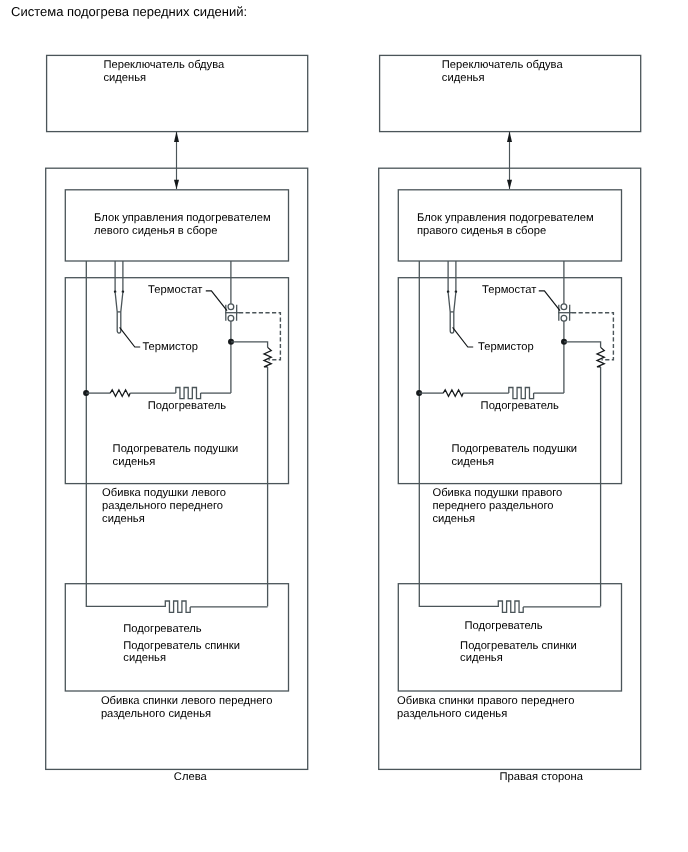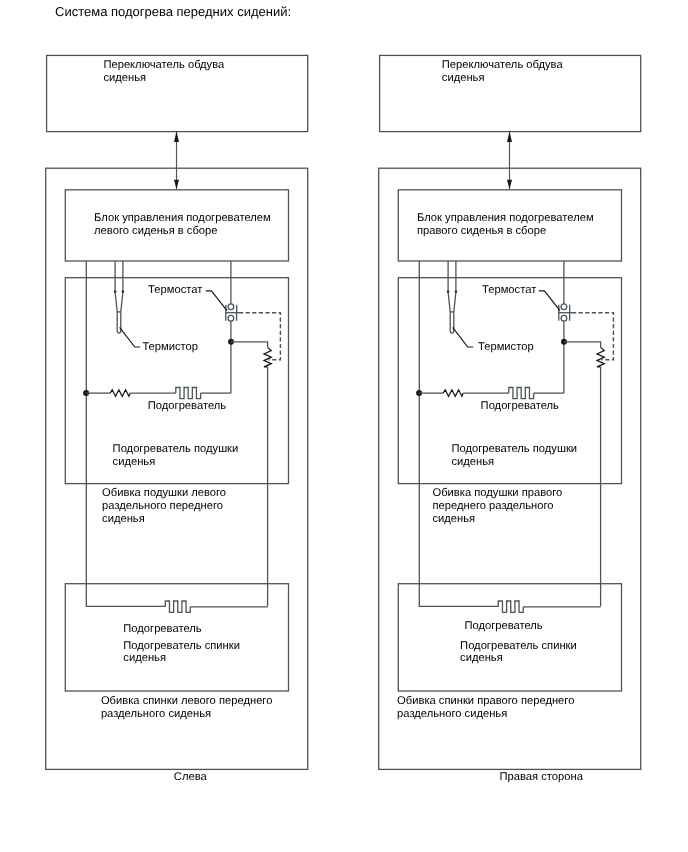--- a/index.html
+++ b/index.html
@@ -1,19 +1,19 @@
 <!DOCTYPE html>
 <html><head>
 <meta charset="utf-8">
 <style>
   html,body{margin:0;padding:0;background:#ffffff;}
   *{-webkit-font-smoothing:antialiased;text-rendering:geometricPrecision;}
   body{width:688px;height:852px;overflow:hidden;font-family:"Liberation Sans",sans-serif;}
   .page{position:relative;width:688px;height:852px;background:#fff;}
-  .title{position:absolute;left:11px;top:3.5px;font-size:13px;line-height:15px;color:#000;white-space:nowrap;font-family:"Liberation Sans",sans-serif;margin-left:44px;}
+  .title{position:absolute;left:11px;top:3.5px;font-size:13px;line-height:15px;color:#000;white-space:nowrap;font-family:"Liberation Sans",sans-serif;}
   svg{position:absolute;left:0;top:0;display:block;}
   text.lbl{font-family:"Liberation Sans",sans-serif;font-size:11.2px;fill:#000;}
 </style>
 </head>
 <body>
 
 <div class="page">
   <div class="title">Система подогрева передних сидений:</div>
   <svg width="688" height="852" viewBox="0 0 688 852" shape-rendering="geometricPrecision">
     <g>

